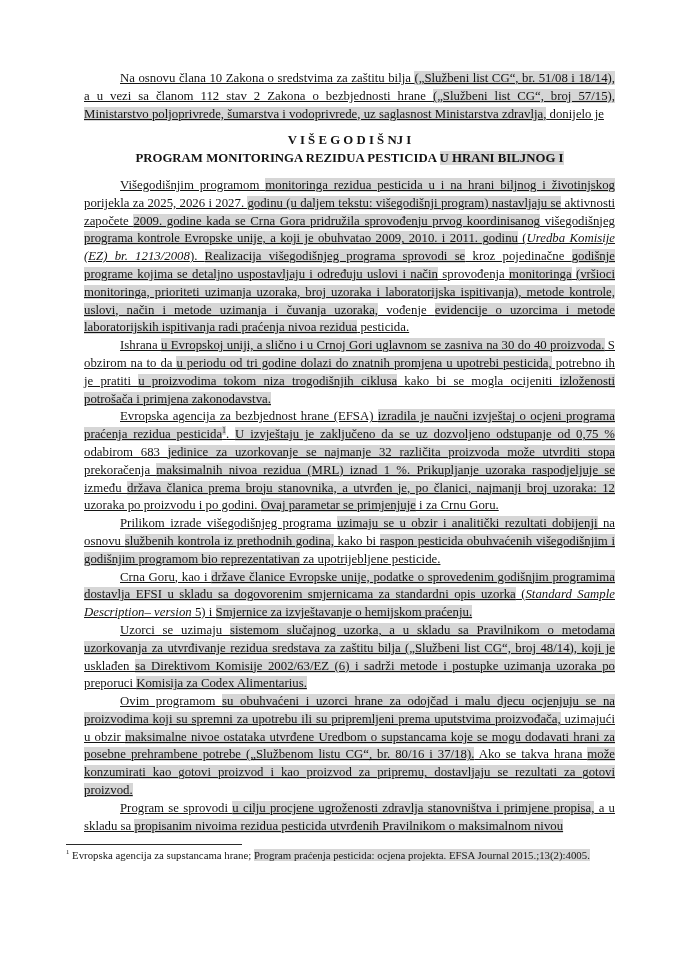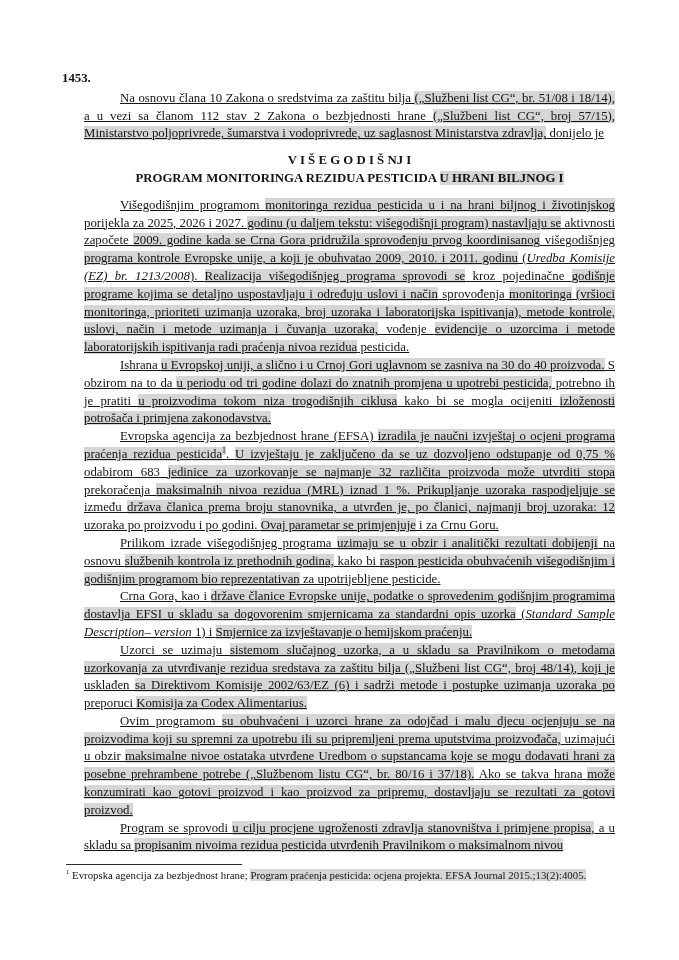--- a/index.html
+++ b/index.html
@@ -49,35 +49,34 @@
     font-size: 10.8px;
     line-height: 14.4px;
     text-align: left;
   }
 </style>
 </head>
 <body>
 
 <div class="page">
 
-  <div class="ordinal">1453.</div>
 
   <p class="para"><span>Na osnovu člana 10 Zakona o sredstvima za zaštitu bilja </span><span class="hl">(„Službeni list CG“, br. 51/08 i 18/14),</span><span> a u vezi sa članom 112 stav 2 Zakona o bezbjednosti hrane </span><span class="hl">(„Službeni list CG“, broj 57/15),</span><span class="hl"> Ministarstvo poljoprivrede, šumarstva i vodoprivrede, uz saglasnost Ministarstva zdravlja,</span><span> donijelo je</span></p>
 
   <div class="title-block">
     <div class="title-line">V I Š E G O D I Š NJ I</div>
     <div class="title-line"><span>PROGRAM MONITORINGA REZIDUA PESTICIDA </span><span class="hl">U HRANI BILJNOG I</span></div>
   </div>
 
   <p class="para"><span>Višegodišnjim programom </span><span class="hl">monitoringa rezidua pesticida u i na hrani biljnog i životinjskog</span><span> porijekla za 2025, 2026 i 2027. </span><span class="hl">godinu (u daljem tekstu: višegodišnji program) nastavljaju se</span><span> aktivnosti započete </span><span class="hl">2009. godine kada se Crna Gora pridružila sprovođenju prvog koordinisanog</span><span> višegodišnjeg </span><span class="hl">programa kontrole Evropske unije, a koji je obuhvatao 2009, 2010. i 2011. godinu</span><span> (</span><span class="it">Uredba Komisije (EZ) br. 1213/2008</span><span>). </span><span class="hl">Realizacija višegodišnjeg programa sprovodi se</span><span> kroz pojedinačne </span><span class="hl">godišnje programe kojima se detaljno uspostavljaju i određuju uslovi i način</span><span> sprovođenja </span><span class="hl">monitoringa</span><span> </span><span class="hl">(vršioci monitoringa, prioriteti uzimanja uzoraka, broj uzoraka i laboratorijska ispitivanja), metode kontrole, uslovi, način i metode uzimanja i čuvanja uzoraka,</span><span> vođenje </span><span class="hl">evidencije o uzorcima i metode laboratorijskih ispitivanja radi praćenja nivoa rezidua</span><span> pesticida.</span></p>
   <p class="para"><span>Ishrana </span><span class="hl">u Evropskoj uniji, a slično i u Crnoj Gori uglavnom se zasniva na 30 do 40 proizvoda.</span><span> S obzirom na to da </span><span class="hl">u periodu od tri godine dolazi do znatnih promjena u upotrebi pesticida,</span><span> potrebno ih je pratiti </span><span class="hl">u proizvodima tokom niza trogodišnjih ciklusa</span><span> kako bi se mogla ocijeniti </span><span class="hl">izloženosti potrošača i primjena zakonodavstva.</span></p>
   <p class="para"><span>Evropska agencija za bezbjednost hrane (EFSA) </span><span class="hl">izradila je naučni izvještaj o ocjeni programa praćenja rezidua pesticida</span><sup class="hl">1</sup><span>. </span><span class="hl">U izvještaju je zaključeno da se uz dozvoljeno odstupanje od 0,75 %</span><span> odabirom 683 </span><span class="hl">jedinice za uzorkovanje se najmanje 32 različita proizvoda može utvrditi stopa</span><span> prekoračenja </span><span class="hl">maksimalnih nivoa rezidua (MRL) iznad 1 %. Prikupljanje uzoraka raspodjeljuje se</span><span> između </span><span class="hl">država članica prema broju stanovnika, a utvrđen je, po članici, najmanji broj uzoraka: 12</span><span> uzoraka po proizvodu i po godini. </span><span class="hl">Ovaj parametar se primjenjuje</span><span> i za Crnu Goru.</span></p>
   <p class="para"><span>Prilikom izrade višegodišnjeg programa </span><span class="hl">uzimaju se u obzir i analitički rezultati dobijenji</span><span> na osnovu </span><span class="hl">službenih kontrola iz prethodnih godina,</span><span> kako bi </span><span class="hl">raspon pesticida obuhvaćenih višegodišnjim i godišnjim programom bio reprezentativan</span><span> za upotrijebljene pesticide.</span></p>
-  <p class="para"><span>Crna Gora, kao i </span><span class="hl">države članice Evropske unije, podatke o sprovedenim godišnjim programima dostavlja EFSI u skladu sa dogovorenim smjernicama za standardni opis uzorka</span><span> (</span><span class="it">Standard Sample Description– version</span><span> 1) i </span><span class="hl">Smjernice za izvještavanje o hemijskom praćenju.</span></p>
+  <p class="para"><span>Crna Goru, kao i </span><span class="hl">države članice Evropske unije, podatke o sprovedenim godišnjim programima dostavlja EFSI u skladu sa dogovorenim smjernicama za standardni opis uzorka</span><span> (</span><span class="it">Standard Sample Description– version</span><span> 5) i </span><span class="hl">Smjernice za izvještavanje o hemijskom praćenju.</span></p>
   <p class="para"><span>Uzorci se uzimaju </span><span class="hl">sistemom slučajnog uzorka, a u skladu sa Pravilnikom o metodama uzorkovanja za utvrđivanje rezidua sredstava za zaštitu bilja („Službeni list CG“, broj 48/14), koji je</span><span> usklađen </span><span class="hl">sa Direktivom Komisije 2002/63/EZ (6) i sadrži metode i postupke uzimanja uzoraka po</span><span> preporuci </span><span class="hl">Komisija za Codex Alimentarius.</span></p>
   <p class="para"><span>Ovim programom </span><span class="hl">su obuhvaćeni i uzorci hrane za odojčad i malu djecu ocjenjuju se na proizvodima koji su spremni za upotrebu ili su pripremljeni prema uputstvima proizvođača,</span><span> uzimajući u obzir </span><span class="hl">maksimalne nivoe ostataka utvrđene Uredbom o supstancama koje se mogu dodavati hrani za posebne prehrambene potrebe („Službenom listu CG“, br. 80/16 i 37/18).</span><span> Ako se takva hrana </span><span class="hl">može konzumirati kao gotovi proizvod i kao proizvod za pripremu, dostavljaju se rezultati za gotovi proizvod.</span></p>
   <p class="para"><span>Program se sprovodi </span><span class="hl">u cilju procjene ugroženosti zdravlja stanovništva i primjene propisa,</span><span> a u skladu sa </span><span class="hl">propisanim nivoima rezidua pesticida utvrđenih Pravilnikom o maksimalnom nivou</span></p>
 
   <hr class="footnote-rule">
 
-  <p class="footnote"><sup>1</sup><span> Evropska agencija za bezbjednost hrane; </span><span class="hl">Program praćenja pesticida: ocjena projekta. EFSA Journal 2015.;13(2):4005.</span></p>
+  <p class="footnote"><sup>1</sup><span> Evropska agencija za supstancama hrane; </span><span class="hl">Program praćenja pesticida: ocjena projekta. EFSA Journal 2015.;13(2):4005.</span></p>
 
 </div>
 
 </body></html>

